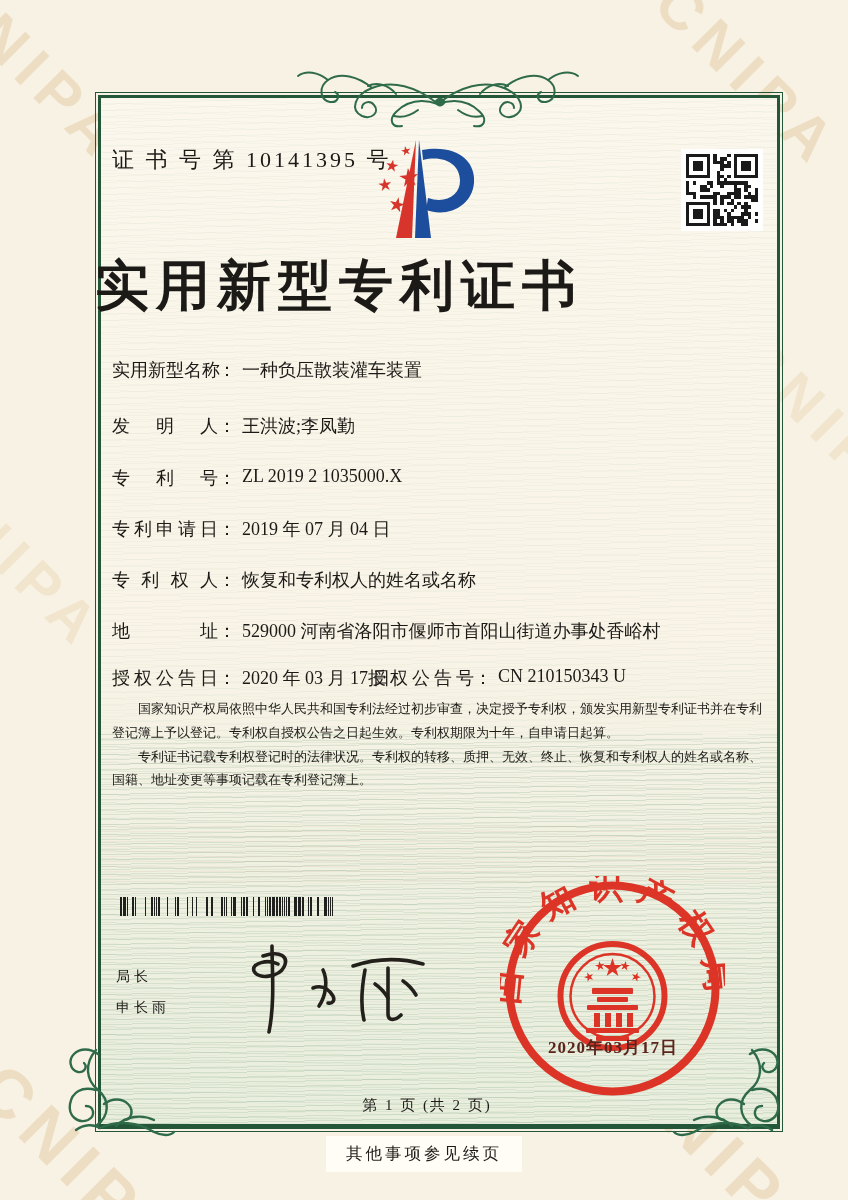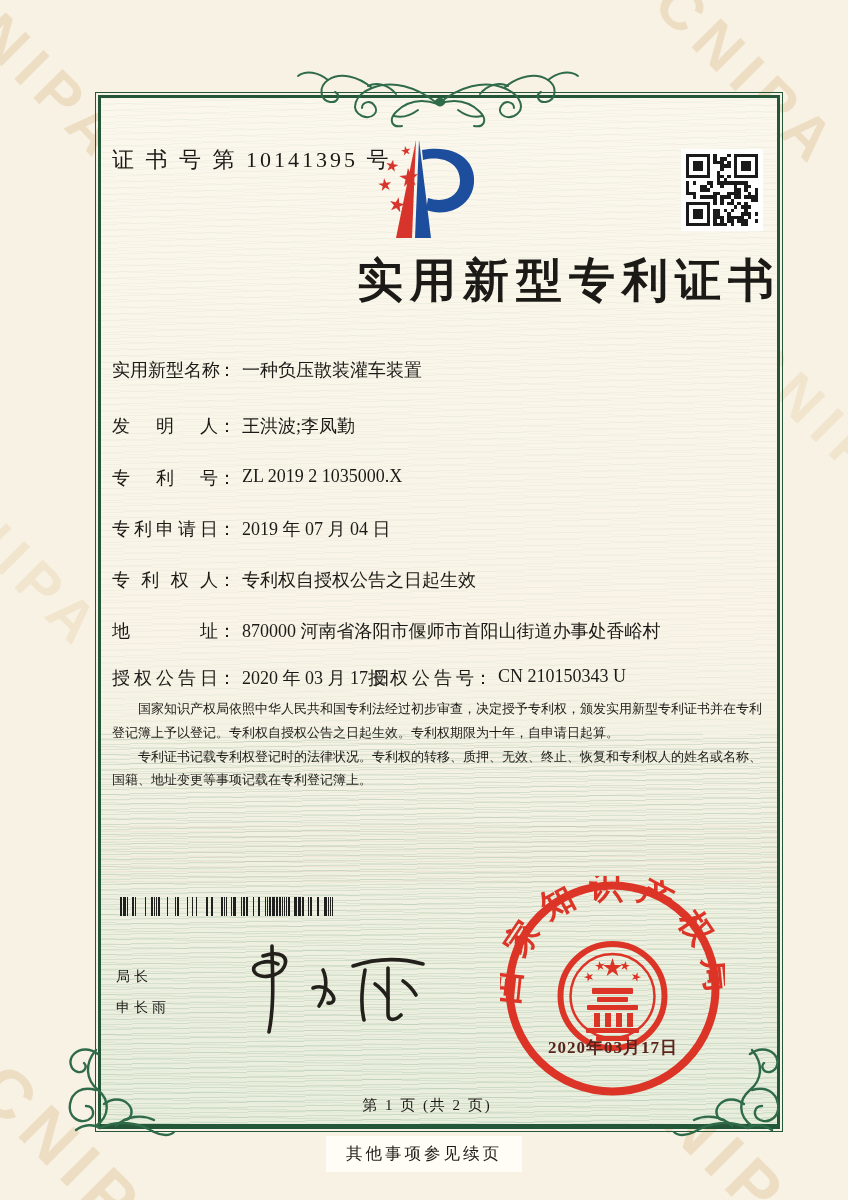--- a/index.html
+++ b/index.html
@@ -38,22 +38,22 @@
   .flourish-top{position:absolute;left:288px;top:58px;z-index:4;}
   .corner{position:absolute;z-index:4;}
   .corner.bl{left:46px;top:1046px;}
   .corner.br{left:672px;top:1046px;transform:scaleX(-1);}
 
   .content{position:absolute;inset:0;z-index:5;}
 
   .cert-no{position:absolute;left:112px;top:145px;font-size:22px;letter-spacing:3px;}
   .logo{position:absolute;left:350px;top:136px;}
   .qr{position:absolute;left:681px;top:149px;width:82px;height:82px;background:#fff;padding:5px;box-sizing:border-box;}
-  .title{position:absolute;left:95px;top:250px;width:686px;text-align:right;
-         font-size:46px;font-weight:bold;letter-spacing:7px;}
+  .title{position:absolute;left:95px;top:250px;width:686px;text-align:left;
+         font-size:54px;font-weight:bold;letter-spacing:7px;}
 
   .frow{position:absolute;left:112px;width:668px;display:flex;font-size:18px;}
   .f-label{display:inline-flex;justify-content:space-between;width:106px;}
   .f-colon{margin:0 2px 0 0;}
   .f-value{margin-left:4px;white-space:nowrap;}
   .f-second{position:absolute;left:256px;display:flex;}
 
   .paras{position:absolute;left:112px;top:697px;width:662px;font-size:13px;line-height:1.83;}
   .paras p{margin:0;text-indent:2em;}
 
@@ -428,29 +428,29 @@
       <span class="f-value">2019 年 07 月 04 日</span>
     </div>
     <div class="frow" style="top:568px">
       <span class="f-label">
           <span>专</span>
           <span>利</span>
           <span>权</span>
           <span>人</span>
         </span>
         <span class="f-colon">：</span>
-      <span class="f-value">专利权自授权公告之日起生效</span>
+      <span class="f-value">恢复和专利权人的姓名或名称</span>
     </div>
     <div class="frow" style="top:619px">
       <span class="f-label">
           <span>地</span>
           <span>址</span>
         </span>
         <span class="f-colon">：</span>
-      <span class="f-value">870000  河南省洛阳市偃师市首阳山街道办事处香峪村</span>
+      <span class="f-value">529000  河南省洛阳市偃师市首阳山街道办事处香峪村</span>
     </div>
     <div class="frow" style="top:666px">
       <span class="f-label">
           <span>授</span>
           <span>权</span>
           <span>公</span>
           <span>告</span>
           <span>日</span>
         </span>
         <span class="f-colon">：</span>

